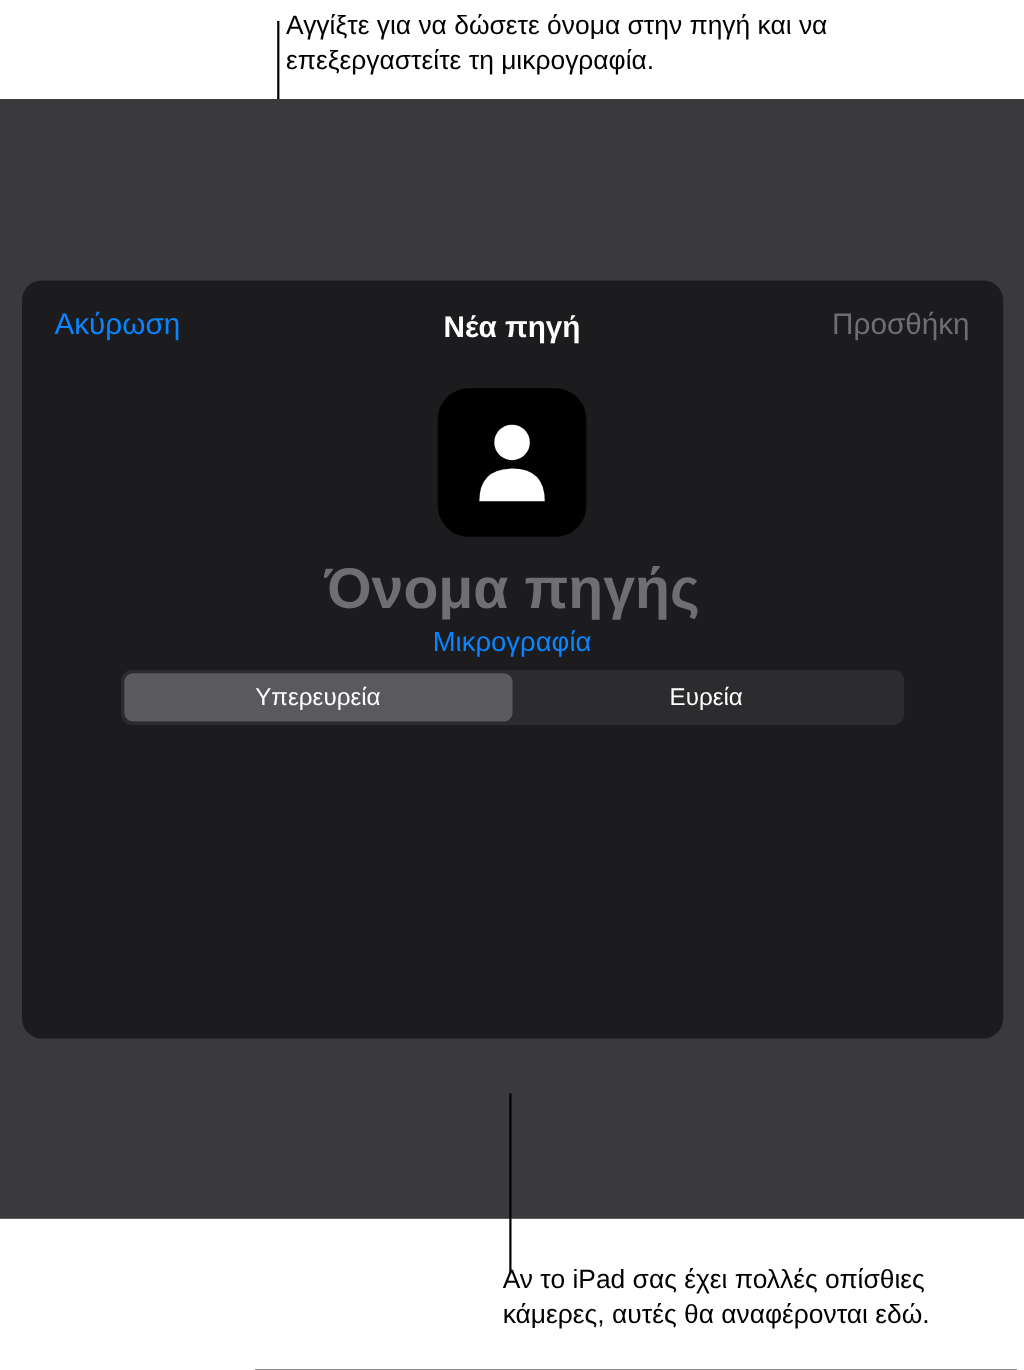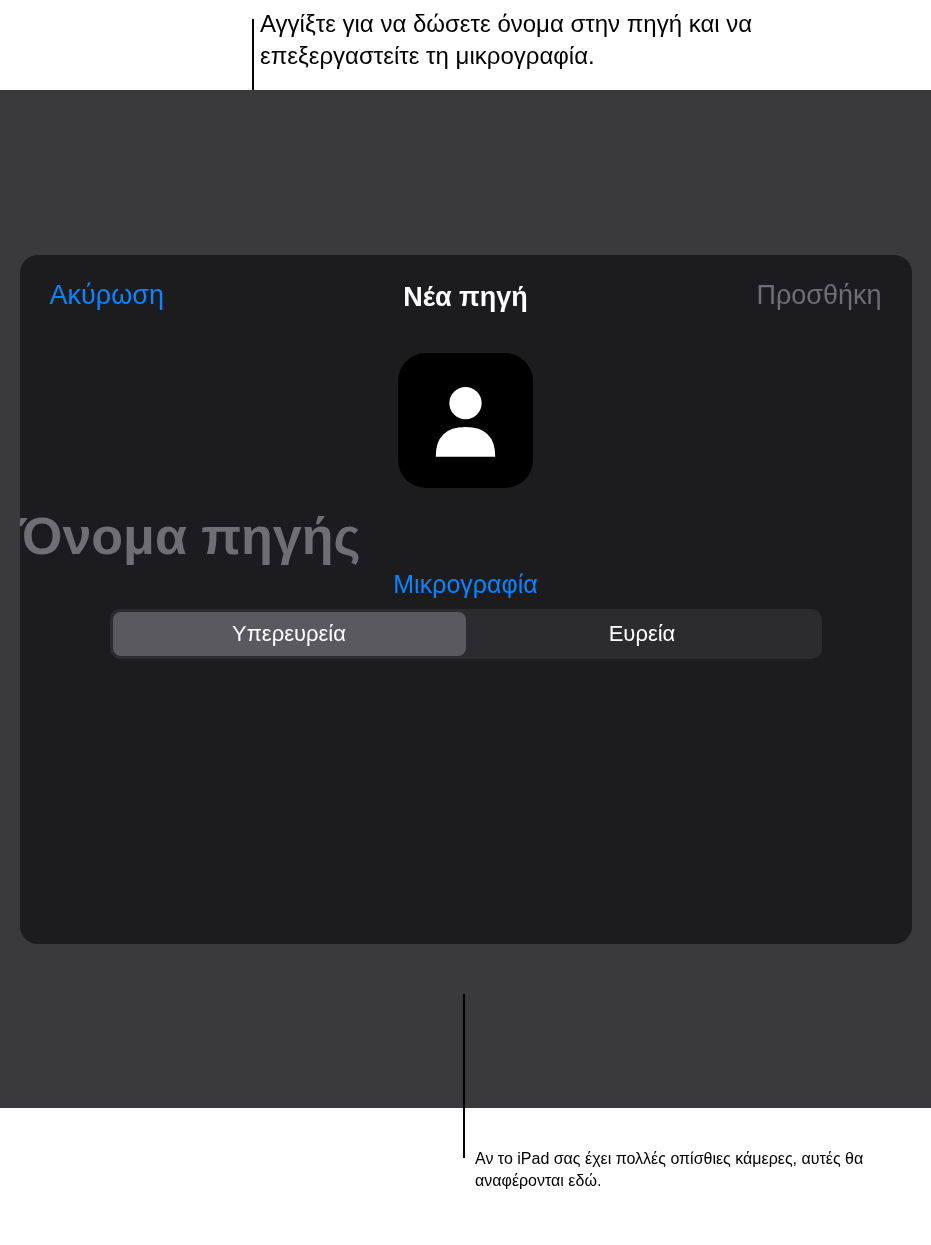--- a/index.html
+++ b/index.html
@@ -16,22 +16,22 @@
       top: 8px;
       left: 260px;
       font-size: 24px;
       line-height: 1.35;
       color: #000;
       width: 560px;
     }
     .callout-bottom {
       position: absolute;
       top: 1148px;
-      left: 475px;
-      font-size: 16px;
+      left: 457px;
+      font-size: 24px;
       line-height: 1.35;
       color: #000;
       width: 400px;
     }
     .leader-top {
       position: absolute;
       left: 252px;
       top: 19px;
       width: 2px;
       height: 426px;
@@ -114,20 +114,21 @@
       height: 135px;
       background: #000;
       border-radius: 28px;
       margin: 42px auto 0 auto;
       display: flex;
       align-items: center;
       justify-content: center;
     }
     .avatar svg { width: 85px; height: 85px; }
     .source-name-field {
+      text-align: center;
       font-size: 52px;
       color: #ef4444;
       margin-top: 18px;
       background: none;
       border: none;
       width: 100%;
       font-weight: 600;
       outline: none;
     }
     .source-name-field::placeholder { color: #6e6e73; }

